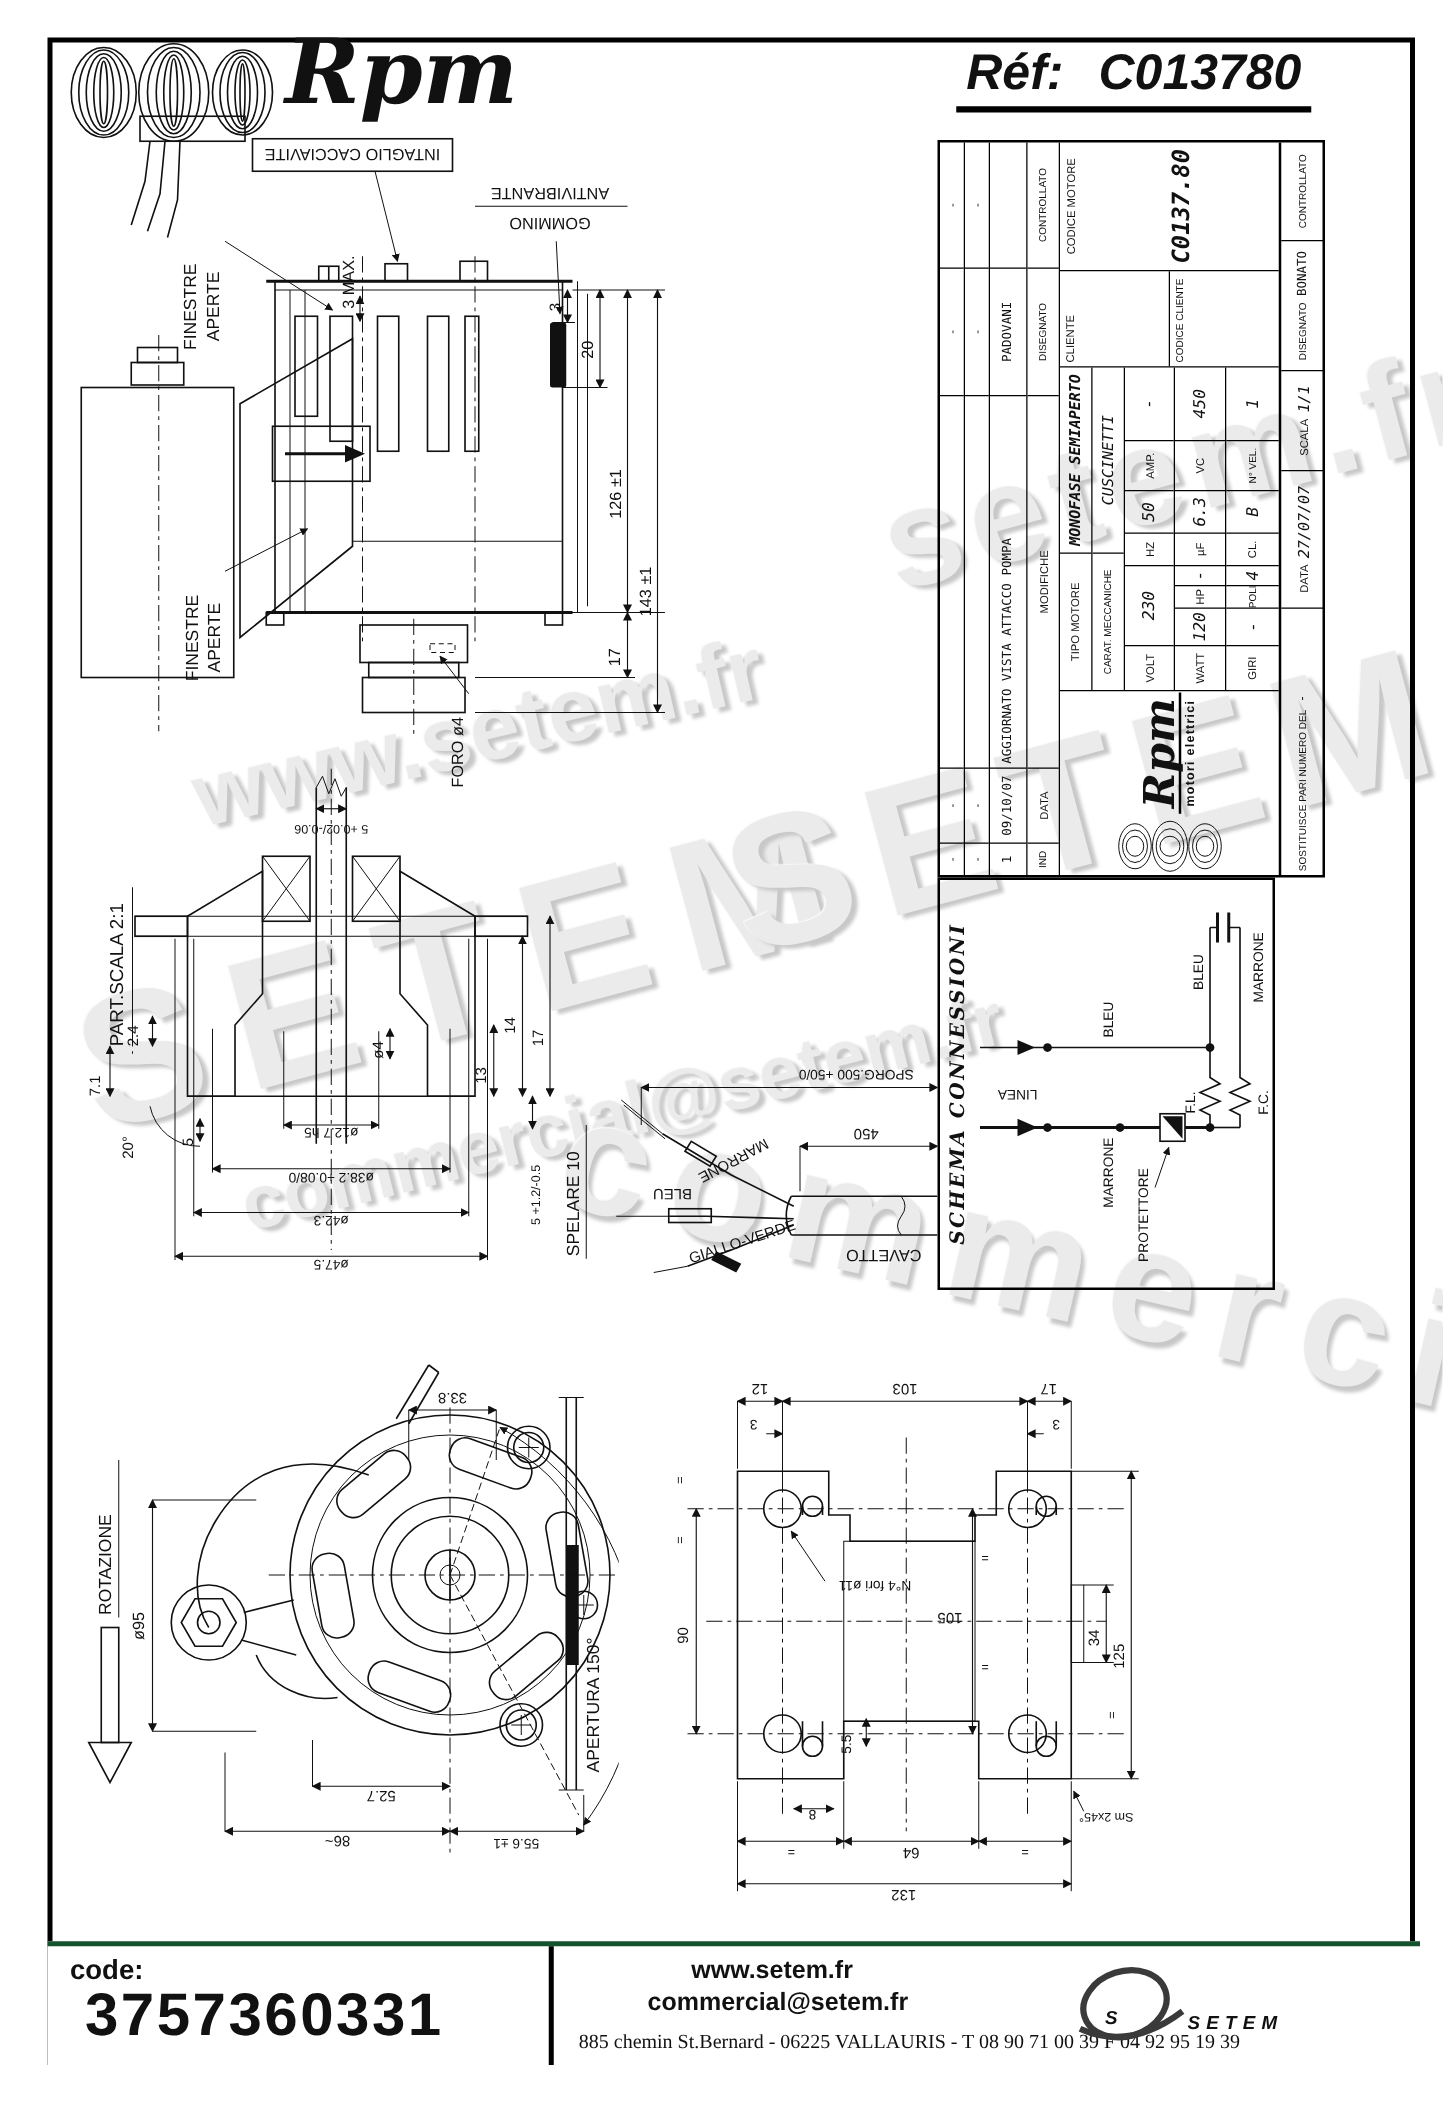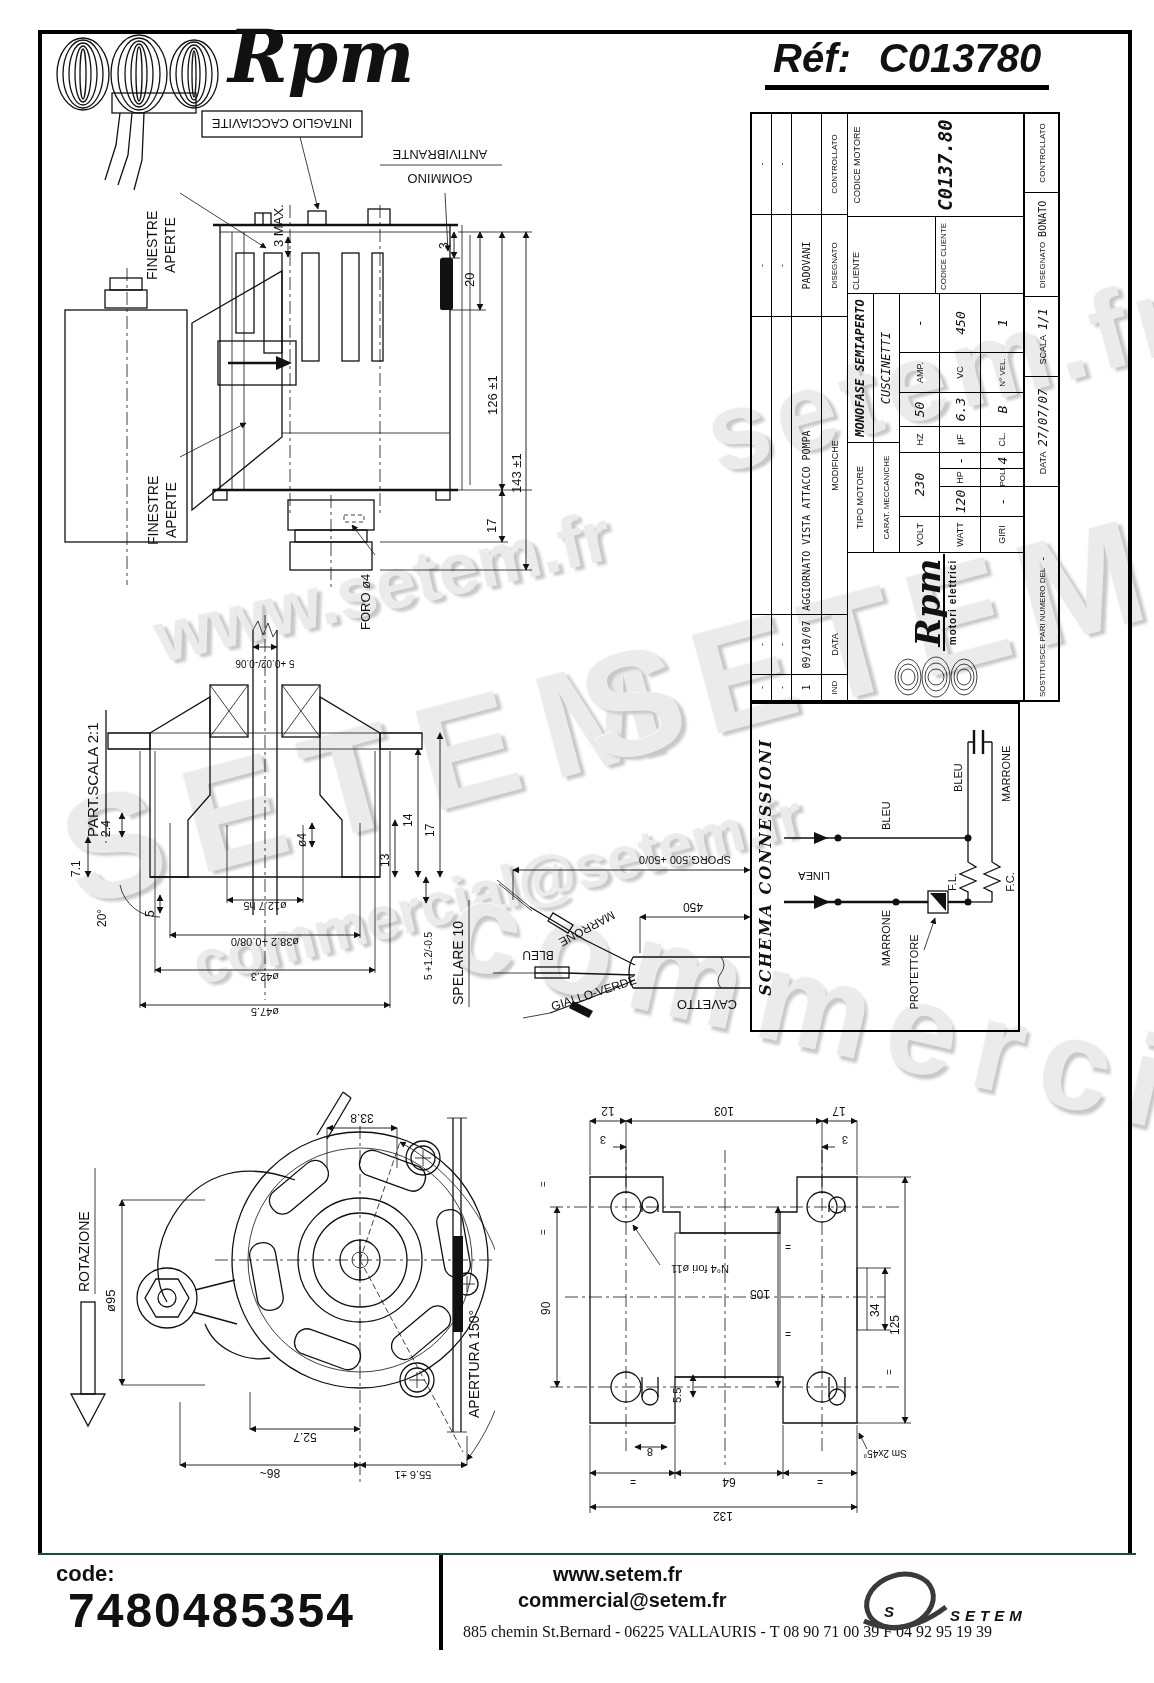--- a/index.html
+++ b/index.html
@@ -53,21 +53,21 @@
   svg text{font-family:"Liberation Sans",sans-serif;font-size:15px;fill:#111;stroke:none;}
   .ln{stroke:#111;fill:none;stroke-width:1.3;}
   .lt{stroke:#111;fill:none;stroke-width:0.8;}
   .lk{stroke:#111;fill:none;stroke-width:2.4;}
   .cl{stroke:#111;fill:none;stroke-width:0.8;stroke-dasharray:13 4 3 4;}
   .dm{stroke:#111;fill:none;stroke-width:0.9;}
   .flb{fill:#111;stroke:none;}
   .t13{font-size:13px;} .t12{font-size:12px;} .t11{font-size:11px;} .t10{font-size:10px;} .t14{font-size:14px;}
   
   .footer{position:absolute;left:38px;top:1553px;width:1098px;height:99px;z-index:4;
-          border-top:2px solid #14532d;box-sizing:border-box;background:#fff;}
+          border-top:4px solid #14532d;box-sizing:border-box;background:#fff;}
   .codebox{position:absolute;left:0;top:0;width:405px;height:95px;border-right:4px solid #000;
            box-sizing:border-box;}
   .code-label{position:absolute;left:18px;top:6px;font-size:22px;font-weight:bold;}
   .code-value{position:absolute;left:30px;top:28px;font-size:48px;font-weight:bold;letter-spacing:2px;}
   .f-web{position:absolute;left:515px;top:8px;font-size:20px;font-weight:bold;}
   .f-email{position:absolute;left:480px;top:34px;font-size:20px;font-weight:bold;}
   .f-addr{position:absolute;left:425px;top:68px;font-size:16px;width:660px;font-family:Liberation Serif, serif;}
   .f-logo{position:absolute;left:820px;top:2px;}
 </style>
 </head>
@@ -639,21 +639,21 @@
   <text class="t12" transform="rotate(180 234 448)" x="234" y="453" text-anchor="middle">64</text>
   <text class="t10" transform="rotate(180 138 448)" x="138" y="453" text-anchor="middle">=</text>
   <text class="t10" transform="rotate(180 325 448)" x="325" y="453" text-anchor="middle">=</text>
   <text class="t12" transform="rotate(180 228 482)" x="228" y="487" text-anchor="middle">132</text>
   <text class="t10" transform="rotate(180 390 420)" x="390" y="425" text-anchor="middle">Sm 2x45°</text>
 </svg>
 
 <div class="footer">
   <div class="codebox">
     <div class="code-label">code:</div>
-    <div class="code-value">7480485354</div>
+    <div class="code-value">3757360331</div>
   </div>
   <div class="f-web">www.setem.fr</div>
   <div class="f-email">commercial@setem.fr</div>
   <div class="f-addr">885 chemin St.Bernard  -  06225 VALLAURIS  -  T 08 90 71 00 39   F 04 92 95 19 39</div>
   <svg class="f-logo" width="278" height="92" viewBox="0 0 278 92">
     <ellipse cx="42" cy="44" rx="34" ry="26" transform="rotate(-18 42 44)" stroke="#3a3a3a" stroke-width="5" fill="none"></ellipse>
     <path d="M6,64 Q46,82 88,50" stroke="#3a3a3a" stroke-width="5" fill="none"></path>
     <text x="26" y="60" font-size="46" font-style="italic" font-weight="bold" fill="#3a3a3a">S</text>
     <text x="92" y="64" font-size="46" font-style="italic" font-weight="bold" letter-spacing="5" fill="#ffffff" stroke="#4a4a4a" stroke-width="1.7">SETEM</text>
   </svg>

